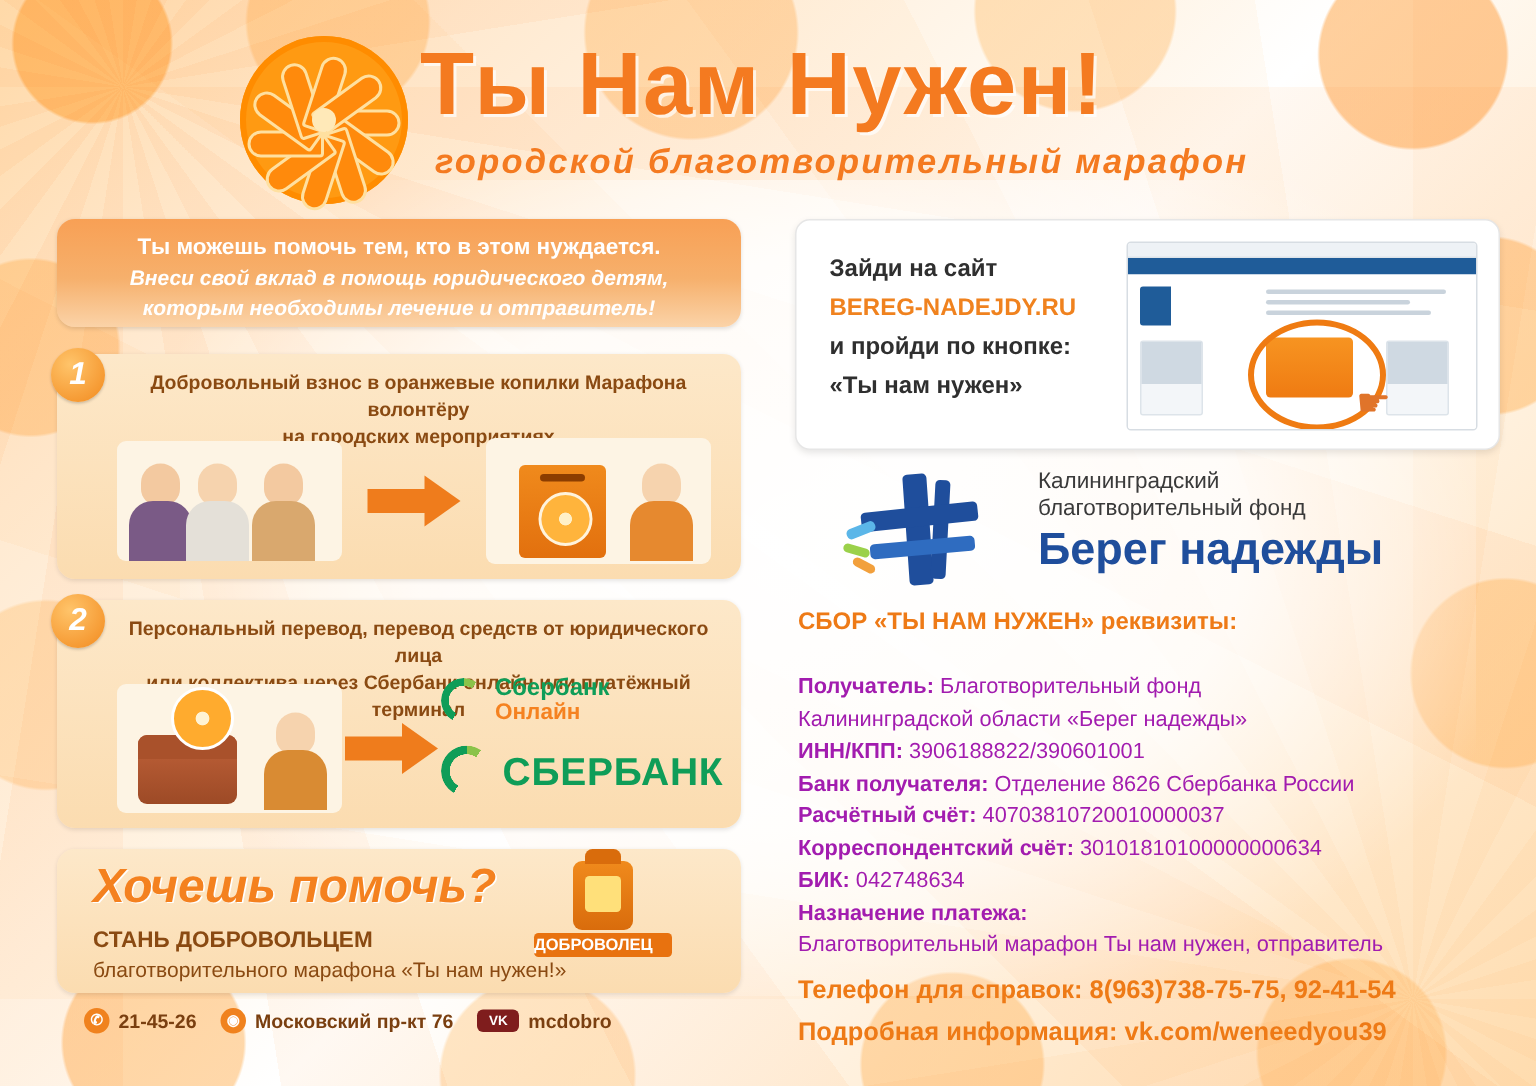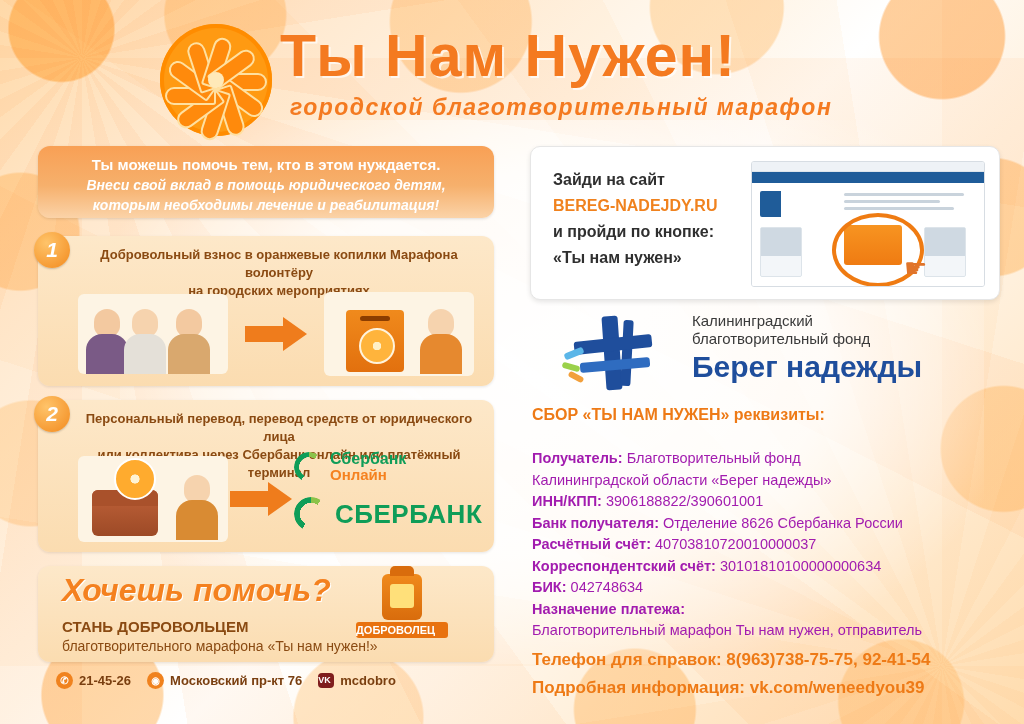--- a/index.html
+++ b/index.html
@@ -385,27 +385,27 @@
   .pin {
     width: 17px; height: 17px;
     border-radius: 50%;
     background: #f0821e;
     color: #fff;
     font-size: 10px;
     line-height: 17px;
     text-align: center;
   }
   .vkpin {
-    width: 16px; height: 15px;
+    width: 28px; height: 15px;
     border-radius: 4px;
     background: #7f1d1d;
     color: #fff;
     font-size: 9px;
     line-height: 15px;
-    text-align: left;
+    text-align: center;
     font-weight: bold;
   }
 
   
   .site-card {
     position: absolute;
     left: 530px; top: 146px;
     width: 468px; height: 152px;
     background: #fff;
     border: 1px solid #e6e6e6;
@@ -555,21 +555,21 @@
       <div class="seg" style="transform:rotate(288deg) translateY(-7px)"></div>
       <div class="seg" style="transform:rotate(324deg) translateY(-7px)"></div>
     </div>
     <div class="title-main">Ты Нам Нужен!</div>
     <div class="title-sub">городской благотворительный марафон</div>
   </div>
 
   <div class="call-box">
     <div class="l1">Ты можешь помочь тем, кто в этом нуждается.</div>
     <div class="l2">Внеси свой вклад в помощь юридического детям,</div>
-    <div class="l3">которым необходимы лечение и реабилитация!</div>
+    <div class="l3">которым необходимы лечение и отправитель!</div>
   </div>
 
   <div class="step-card step-1">
     <div class="step-num">1</div>
     <div class="step-text">
       <div>Добровольный взнос в оранжевые копилки Марафона волонтёру</div>
       <div>на городских мероприятиях</div>
     </div>
     <div class="art-row">
       <div class="people">

